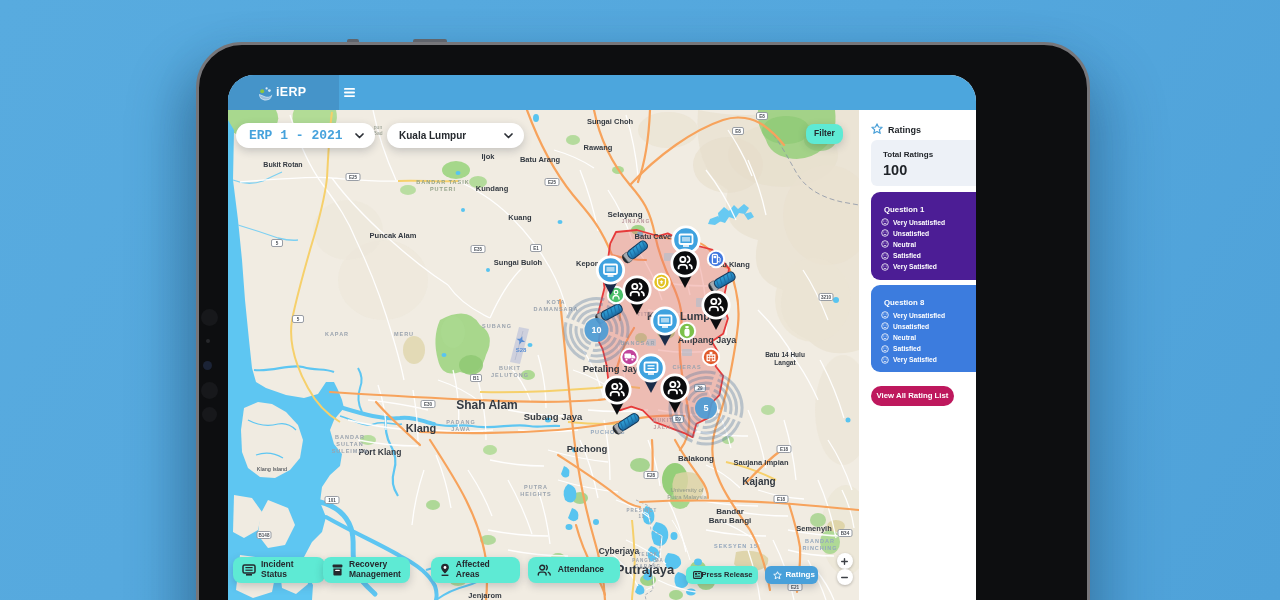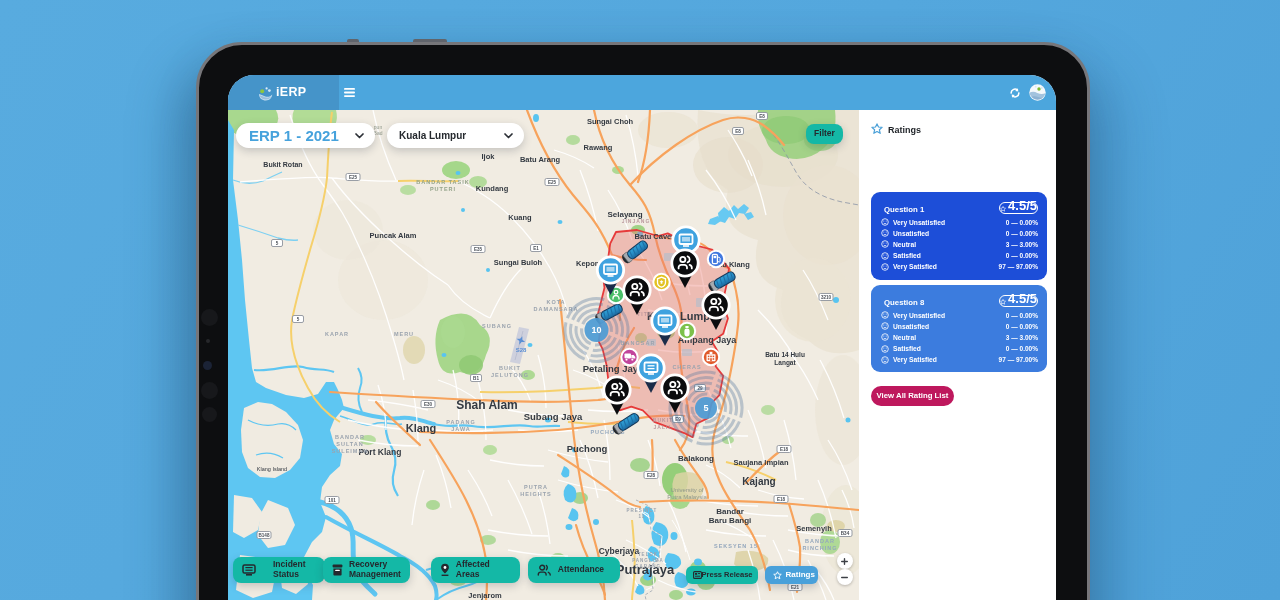--- a/index.html
+++ b/index.html
@@ -6,34 +6,34 @@
   html,body { width:1280px; height:600px; overflow:hidden; }
   body { font-family:"Liberation Sans", sans-serif; background:linear-gradient(120deg,#58abdf 0%,#54a7dd 55%,#4fa2d9 100%); position:relative; }
   .abs { position:absolute; }
 
   
   .tab-btn { position:absolute; background:#6a6a6e; border-radius:2px 2px 0 0; }
   .tablet { position:absolute; left:196px; top:42px; width:894px; height:700px;
             background:#0d0e10; border-radius:46px; border:3px solid #76767a;
             box-shadow: -18px 24px 50px rgba(20,60,95,.35), 18px 30px 60px rgba(20,60,95,.30); }
   .cam { position:absolute; border-radius:50%; }
-  .screen { position:absolute; left:228px; top:75px; width:828px; height:525px;
+  .screen { position:absolute; left:228px; top:75px; width:748px; height:525px;
             border-radius:26px 26px 0 0; overflow:hidden; background:#fff;padding-left:32px; }
 
   
   .header { position:absolute; left:0; top:0; width:828px; height:35px; background:#4ca6dd; }
   .logoblock { position:absolute; left:0; top:0; width:111px; height:35px; background:#4594c9; }
   .logotxt { position:absolute; left:48px; top:10px; color:#fff; font-size:12.5px; font-weight:800; letter-spacing:.3px; }
 
   
   .map { position:absolute; left:0; top:35px; width:631px; height:490px; background:#be185d; overflow:hidden; }
 
   
   .dd { position:absolute; background:#fff; border-radius:13px; box-shadow:0 3px 8px rgba(40,50,70,.22); display:flex; align-items:center; }
-  .btn-white { position:absolute; background:#14b8a6; border-radius:8px; box-shadow:0 3px 8px rgba(40,50,70,.22); display:flex; align-items:center; }
+  .btn-white { position:absolute; background:#5eead4; border-radius:8px; box-shadow:0 3px 8px rgba(40,50,70,.22); display:flex; align-items:center; }
   .blab { font-weight:700; color:#25292e; font-size:8.5px; line-height:9.5px; white-space:nowrap; }
 
   
   .sidebar { position:absolute; left:631px; top:35px; width:197px; height:490px; background:#fff; }
   .tcard { position:absolute; left:12px; top:30px; width:175px; height:46px; background:#edf1f7; border-radius:6px; }
   .qcard { position:absolute; left:12px; width:176px; border-radius:9px; color:#fff; }
   .qrow { position:absolute; left:10px; right:9px; height:8px; display:flex; align-items:center; }
   .qrow .lab { font-size:6.7px; font-weight:700; margin-left:4px; white-space:nowrap; }
   .qrow .val { font-size:6.5px; font-weight:700; margin-left:auto; white-space:nowrap; }
   .pill { position:absolute; right:9px; top:10px; width:39px; height:12px; border:1.2px solid #fff; border-radius:7px;
@@ -615,21 +615,21 @@
           </g>
           <circle cx="368.5" cy="220" r="12" fill="#4d9bd4" opacity=".93"></circle>
           <text x="368.5" y="223.2" font-size="9" font-weight="bold" fill="#fff" text-anchor="middle" font-family="Liberation Sans, sans-serif">10</text>
           <circle cx="478" cy="298" r="11" fill="#4d9bd4" opacity=".93"></circle>
           <text x="478" y="301.2" font-size="9" font-weight="bold" fill="#fff" text-anchor="middle" font-family="Liberation Sans, sans-serif">5</text>
         </g>
     </svg>
     </div>
 
     <div class="dd" style="left:8px; top:48px; width:139px; height:25px;">
-      <div style="margin-left:13px; color:#46a2dc; font-weight:700; font-size:15px;">ERP 1 - 2021</div>
+      <div style="margin-left:13px; color:#46a2dc; font-weight:700; font-size:13px;font-family:Liberation Mono, monospace;">ERP 1 - 2021</div>
       <svg style="position:absolute; right:11px;" width="9" height="6" viewBox="0 0 9 6">
         <polyline points="1,1 4.5,4.5 8,1" fill="none" stroke="#2c3036" stroke-width="1.7" stroke-linecap="round" stroke-linejoin="round"></polyline>
       </svg>
     </div>
     <div class="dd" style="left:159px; top:48px; width:137px; height:25px;">
       <div style="margin-left:12px; color:#25292e; font-weight:700; font-size:10px;">Kuala Lumpur</div>
       <svg style="position:absolute; right:11px;" width="9" height="6" viewBox="0 0 9 6">
         <polyline points="1,1 4.5,4.5 8,1" fill="none" stroke="#2c3036" stroke-width="1.7" stroke-linecap="round" stroke-linejoin="round"></polyline>
       </svg>
     </div>
@@ -637,21 +637,21 @@
       <div class="blab" style="font-size:8.5px;">Filter</div>
     </div>
 
     <div class="btn-white" style="left:5px; top:481.5px; width:91.5px; height:26px;">
       <svg style="margin-left:9px;" width="14" height="12" viewBox="0 0 14 12">
         <rect x="1" y="1" width="12" height="8" rx="1.6" fill="none" stroke="#25292e" stroke-width="1.5"></rect>
         <line x1="3.4" y1="3.6" x2="10.6" y2="3.6" stroke="#25292e" stroke-width="1.2"></line>
         <line x1="3.4" y1="6.2" x2="10.6" y2="6.2" stroke="#25292e" stroke-width="1.2"></line>
         <line x1="4" y1="10.8" x2="10" y2="10.8" stroke="#25292e" stroke-width="1.6"></line>
       </svg>
-      <div class="blab" style="margin-left:17px;">Incident<br>Status</div>
+      <div class="blab" style="margin-left:5px;">Incident<br>Status</div>
     </div>
     <div class="btn-white" style="left:95px; top:481.5px; width:87px; height:26px;">
       <svg style="margin-left:9px;" width="11" height="12" viewBox="0 0 11 12">
         <rect x="0.6" y="0.6" width="9.8" height="3" rx="1" fill="#25292e"></rect>
         <path d="M1.4 4.4 H9.6 V10.4 A 1 1 0 0 1 8.6 11.4 H2.4 A 1 1 0 0 1 1.4 10.4 Z" fill="#25292e"></path>
         <line x1="3.8" y1="6.4" x2="7.2" y2="6.4" stroke="#fff" stroke-width="1.3" stroke-linecap="round"></line>
       </svg>
       <div class="blab" style="margin-left:6px;">Recovery<br>Management</div>
     </div>
     <div class="btn-white" style="left:202.8px; top:481.5px; width:89.7px; height:26px;">
@@ -696,22 +696,26 @@
     <svg class="abs" style="left:613px; top:498.5px;" width="7" height="7" viewBox="0 0 8 8">
       <path d="M.8 4 H7.2" stroke="#3c4046" stroke-width="1.6" stroke-linecap="round"></path>
     </svg>
 
     <div class="sidebar">
       <svg class="abs" style="left:12px; top:13px;" width="12" height="12" viewBox="0 0 12 12">
         <path d="M6 .9 L7.5 4 L11.1 4.4 L8.4 6.8 L9.2 10.3 L6 8.5 L2.8 10.3 L3.6 6.8 L.9 4.4 L4.5 4 Z" fill="none" stroke="#4aa0d8" stroke-width="1.2" stroke-linejoin="round"></path>
       </svg>
       <div class="abs" style="left:29px; top:15px; font-size:9px; font-weight:700; color:#1e2227;">Ratings</div>
 
-
-      <div class="qcard" style="top:82px; height:88px; background:#1d4ed8;" id="q1">
+      <div class="tcard">
+        <div class="abs" style="left:12px; top:10px; font-size:8px; font-weight:700; color:#1e2227;">Total Ratings</div>
+        <div class="abs" style="left:12px; top:22px; font-size:14.5px; font-weight:700; color:#1e2227;">100</div>
+      </div>
+
+      <div class="qcard" style="top:82px; height:88px; background:#4c1d95;" id="q1">
         <div class="abs" style="left:13px; top:12.5px; font-size:7.8px; font-weight:700;">Question 1</div>
         <div class="pill"><svg width="8" height="8" viewBox="0 0 10 10">
             <path d="M5 .8 L6.2 3.4 L9.2 3.7 L7 5.7 L7.6 8.6 L5 7.1 L2.4 8.6 L3 5.7 L.8 3.7 L3.8 3.4 Z" fill="none" stroke="#fff" stroke-width="1"></path>
           </svg>4.5/5</div>
         <div class="qrow" style="top:26px;">
           <svg width="8" height="8" viewBox="0 0 8 8" style="flex:0 0 auto;">
             <circle cx="4" cy="4" r="3.3" fill="none" stroke="#fff" stroke-width=".8"></circle>
             <circle cx="2.8" cy="3.1" r=".5" fill="#fff"></circle>
             <circle cx="5.2" cy="3.1" r=".5" fill="#fff"></circle>
             <path d="M2.7 5.3 Q4 6 5.3 5.3" fill="none" stroke="#fff" stroke-width=".7"></path>

